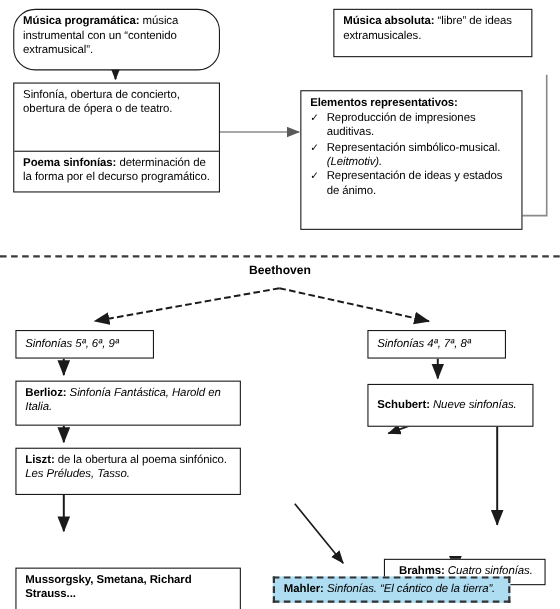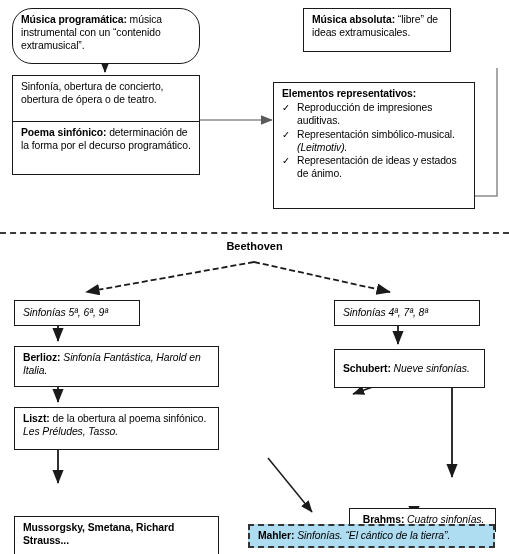--- a/index.html
+++ b/index.html
@@ -37,21 +37,21 @@
     letter-spacing: -0.08px;
   }
   .node.blue {
     background: #aedcf0;
     border: 2px dashed #333333;
   }
   .node.split {
     padding: 0;
   }
   .seg {
-    padding: 4px 6px 4px 8px;
+    padding: 4px 6px 20px 8px;
   }
   .seg.top {
     border-bottom: 1.6px solid #1a1a1a;
   }
   .b { font-weight: bold; }
   .i { font-style: italic; }
   .tick {
     display: inline-block;
     width: 13px;
     font-size: 9.5px;
@@ -119,25 +119,25 @@
 
   <div class="node" style="left:12px; top:8px; width:188px; height:56px;border-radius:20px;">
     <span class="b">Música programática:</span><span> música instrumental con un “contenido extramusical”.</span>
   </div>
 
   <div class="node split" style="left:12px; top:75px; width:188px; height:100px;">
     <div class="seg top" style="height:37px;">
       <span>Sinfonía, obertura de concierto, obertura de ópera o de teatro.</span>
     </div>
     <div class="seg">
-      <span class="b">Poema sinfónico:</span><span> determinación de la forma por el decurso programático.</span>
+      <span class="b">Poema sinfonías:</span><span> determinación de la forma por el decurso programático.</span>
     </div>
   </div>
 
-  <div class="node" style="left:303px; top:8px; width:148px; height:44px;">
+  <div class="node" style="left:303px; top:8px; width:181px; height:44px;">
     <span class="b">Música absoluta:</span><span> “libre” de ideas extramusicales.</span>
   </div>
 
   <div class="node" style="left:273px; top:82px; width:202px; height:127px;">
     <div class="b">Elementos representativos:</div>
     <div class="list">
       <div class="bullet-row">
         <span class="tick">✓</span>
         <span class="bullet-txt"><span>Reproducción de impresiones auditivas.</span></span>
       </div>
@@ -164,30 +164,30 @@
   </div>
 
   <div class="node" style="left:14px; top:346px; width:205px; height:41px;">
     <span class="b">Berlioz:</span><span class="i"> Sinfonía Fantástica, Harold en Italia.</span>
   </div>
 
   <div class="node" style="left:14px; top:516px; width:205px; height:52px;">
     <span class="b">Mussorgsky, Smetana, Richard Strauss...</span>
   </div>
 
-  <div class="node" style="left:334px; top:300px; width:146px; height:26px; display:flex; align-items:center;">
+  <div class="node" style="left:334px; top:300px; width:126px; height:26px; display:flex; align-items:center;">
     <span class="i">Sinfonías 4ª, 7ª, 8ª</span>
   </div>
 
   <div class="node" style="left:334px; top:349px; width:151px; height:39px; display:flex; align-items:center;">
     <span><span class="b">Schubert:</span><span class="i"> Nueve sinfonías.</span></span>
   </div>
 
 
   <div class="node" style="left:349px; top:508px; width:147px; height:24px; display:flex; align-items:center; justify-content:center;">
     <span><span class="b">Brahms:</span><span class="i"> Cuatro sinfonías.</span></span>
   </div>
 
-  <div class="node blue" style="left:248px; top:524px; width:247px; height:24px; display:flex; align-items:center;">
+  <div class="node blue" style="left:248px; top:524px; width:216px; height:24px; display:flex; align-items:center;">
     <span><span class="b">Mahler:</span><span class="i"> Sinfonías. “El cántico de la tierra”.</span></span>
   </div>
 
 </div>
 
 </body></html>

